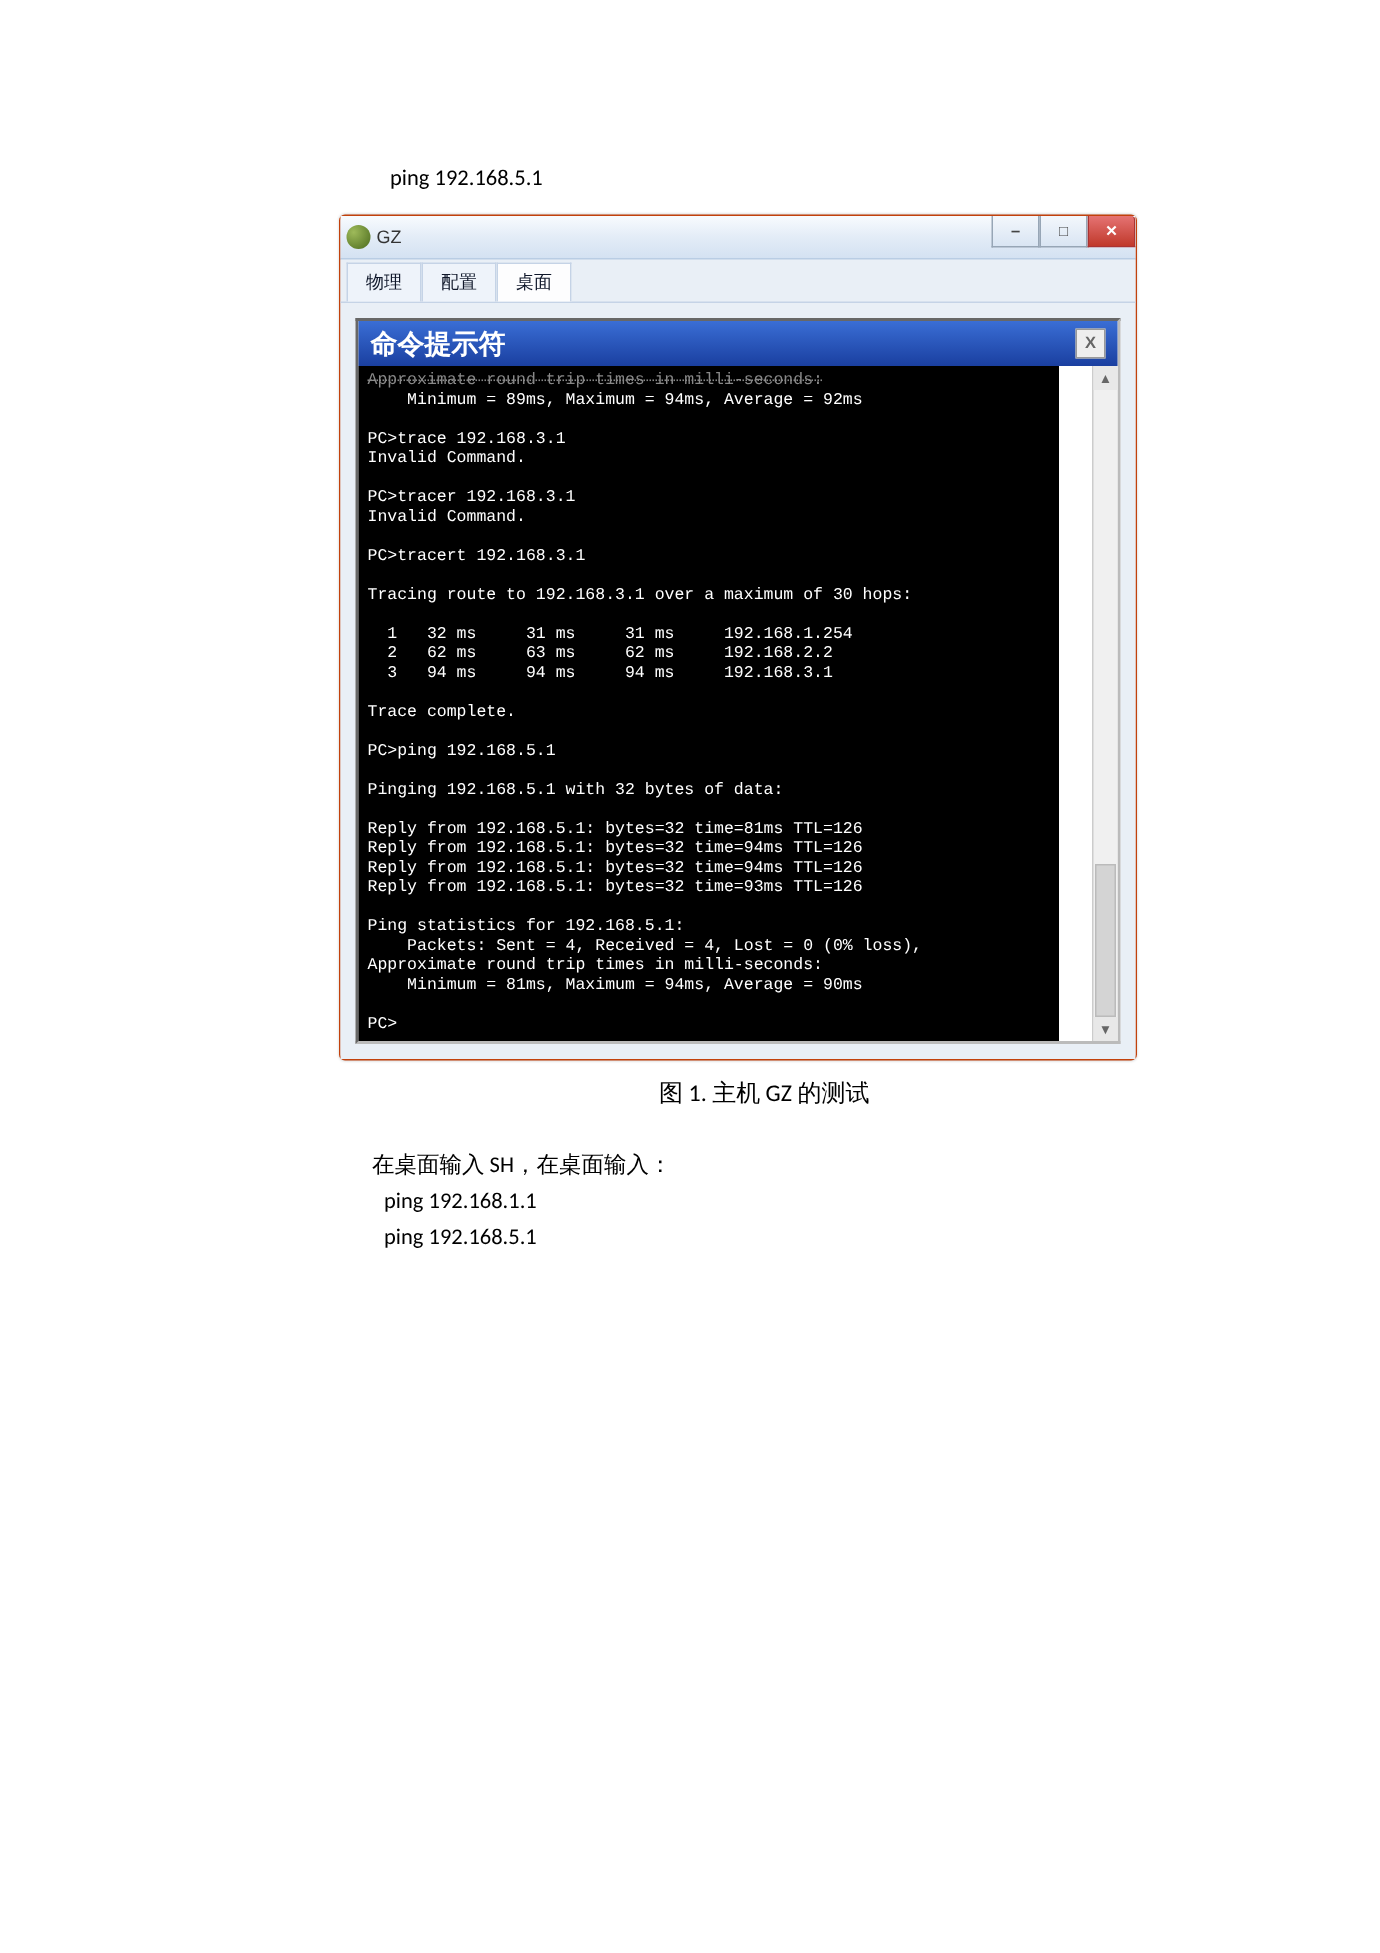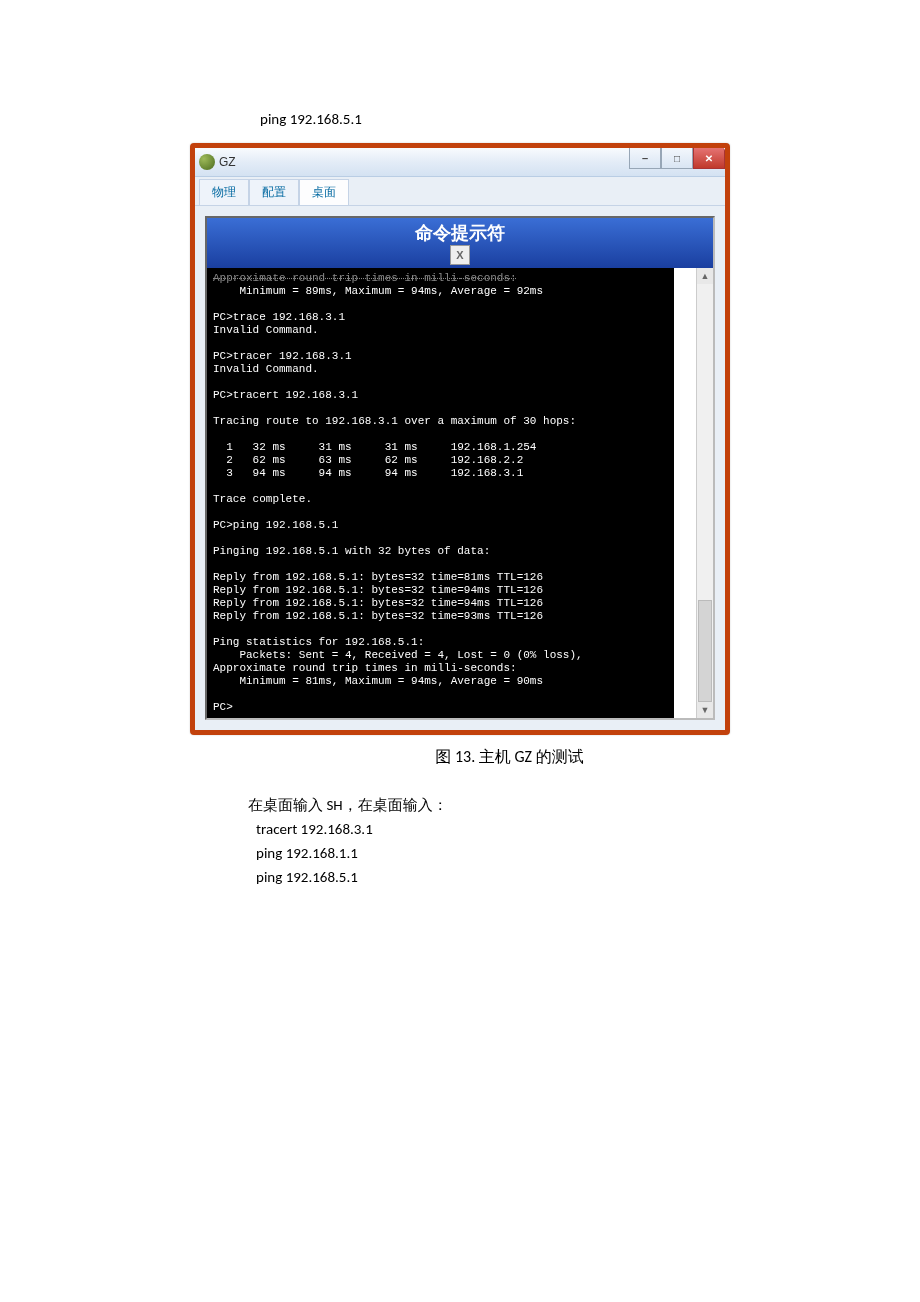--- a/index.html
+++ b/index.html
@@ -13,27 +13,28 @@
     padding: 110px 116px 40px 190px;
   }
   .top-line {
     font-family: Calibri, sans-serif;
     font-size: 15px;
     margin-left: 70px;
     margin-bottom: 15px;
     color: #000;
   }
   .window {
-    border: 5px solid #c2410c;
+    border: 1px solid #c2410c;
     background: #e9eff6;
     border-radius: 4px;
     box-shadow: 0 0 2px rgba(0,0,0,0.2);
     width: 530px;
     display: flex;
     flex-direction: column;
+    margin-left: 36px;
   }
   .title-bar {
     height: 28px;
     background: linear-gradient(to bottom, #f8fbfe 0%, #e3ecf7 50%, #d4e2f2 100%);
     border-bottom: 1px solid #b9cde4;
     display: flex;
     align-items: center;
     padding: 0 4px;
     position: relative;
   }
@@ -85,21 +86,21 @@
     border-bottom: 1px solid #c5d3e6;
   }
   .tab {
     border: 1px solid #c5d3e6;
     border-bottom: none;
     background: #eef3fa;
     font-family: Tahoma, "SimSun", sans-serif;
     font-size: 12px;
     padding: 4px 12px;
     margin-right: 0px;
-    color: #0369a1;
+    color: #0f172a;
   }
   .tab.active {
     background: #fdfdfe;
     font-family: Liberation Serif, serif;
   }
   .window-body {
     padding: 10px;
     background: #e9eff6;
   }
   .console-wrap {
@@ -110,21 +111,20 @@
   .console-header {
     background: linear-gradient(to bottom, #3a6ed5, #1a3fa0);
     color: #fff;
     font-family: "SimSun", serif;
     font-size: 18px;
     font-weight: bold;
     padding: 3px 8px;
     display: flex;
     justify-content: space-between;
     align-items: center;
-    flex-direction: column;
   }
   .console-close {
     background: #eee;
     color: #666;
     width: 18px;
     height: 18px;
     font-family: Tahoma, sans-serif;
     font-size: 11px;
     display: flex;
     align-items: center;
@@ -266,22 +266,21 @@
           <div class="scroll">
             <div class="arrow-up">▲</div>
             <div class="thumb"></div>
             <div class="arrow-down">▼</div>
           </div>
         </div>
       </div>
     </div>
   </div>
 
-  <div class="caption">图 13.   主机 GZ 的测试</div>
+  <div class="caption">图 1.   主机 GZ 的测试</div>
 
   <div class="body-text">
     <div>在桌面输入 SH，在桌面输入：</div>
-    <div class="indent">tracert 192.168.3.1</div>
     <div class="indent">ping   192.168.1.1</div>
     <div class="indent">ping   192.168.5.1</div>
   </div>
 
 </div>
 
 </body></html>

